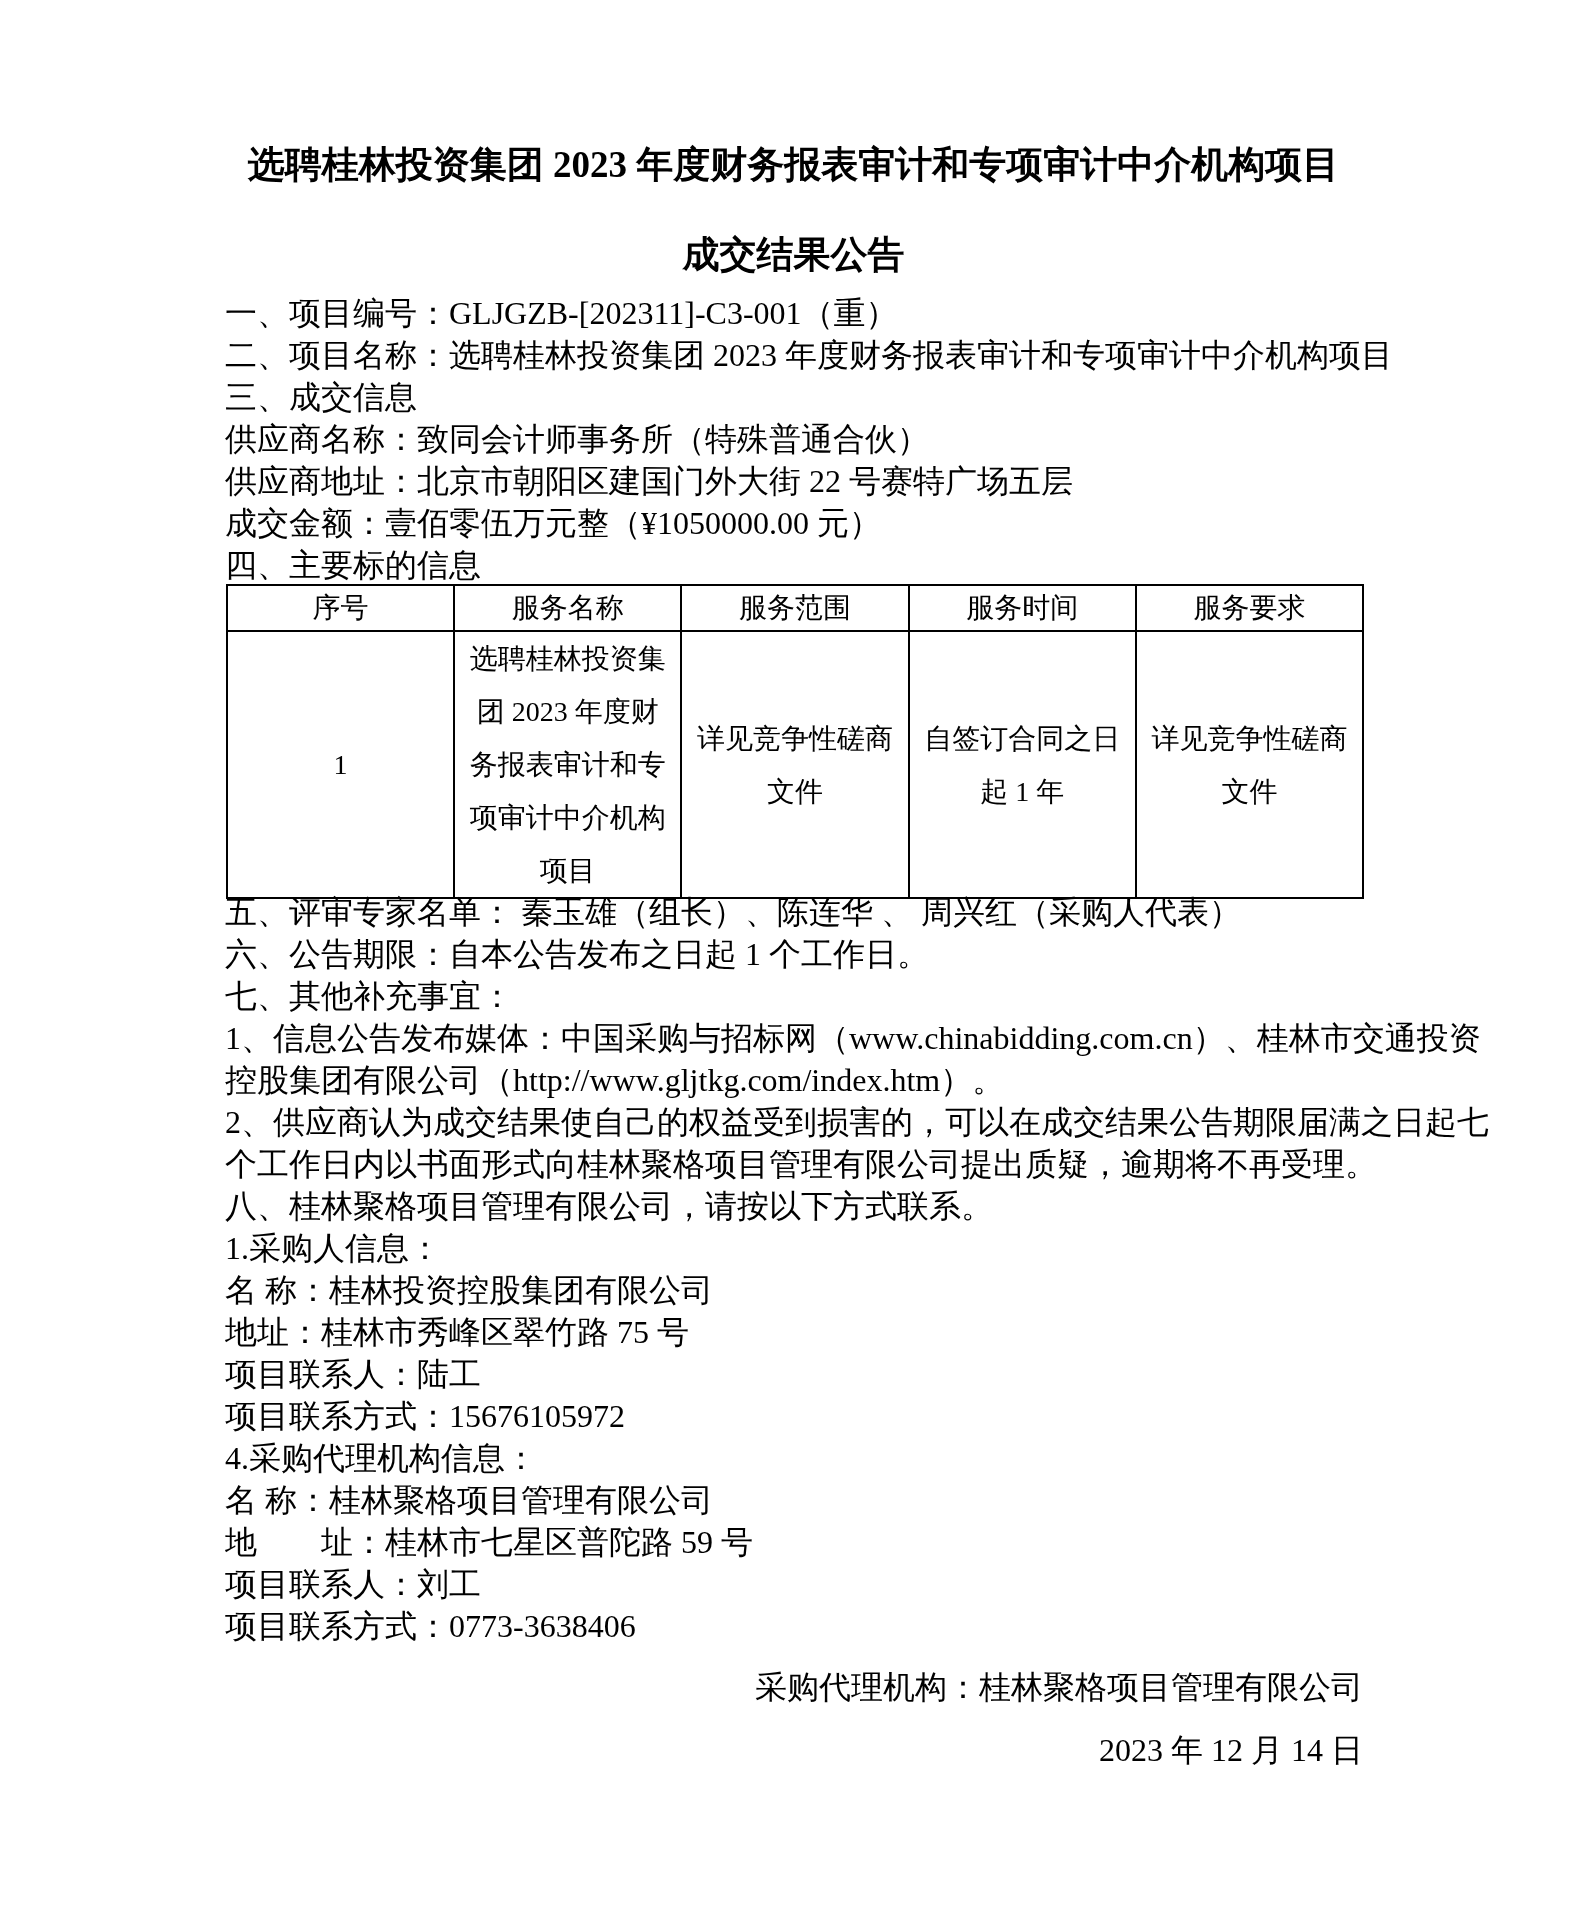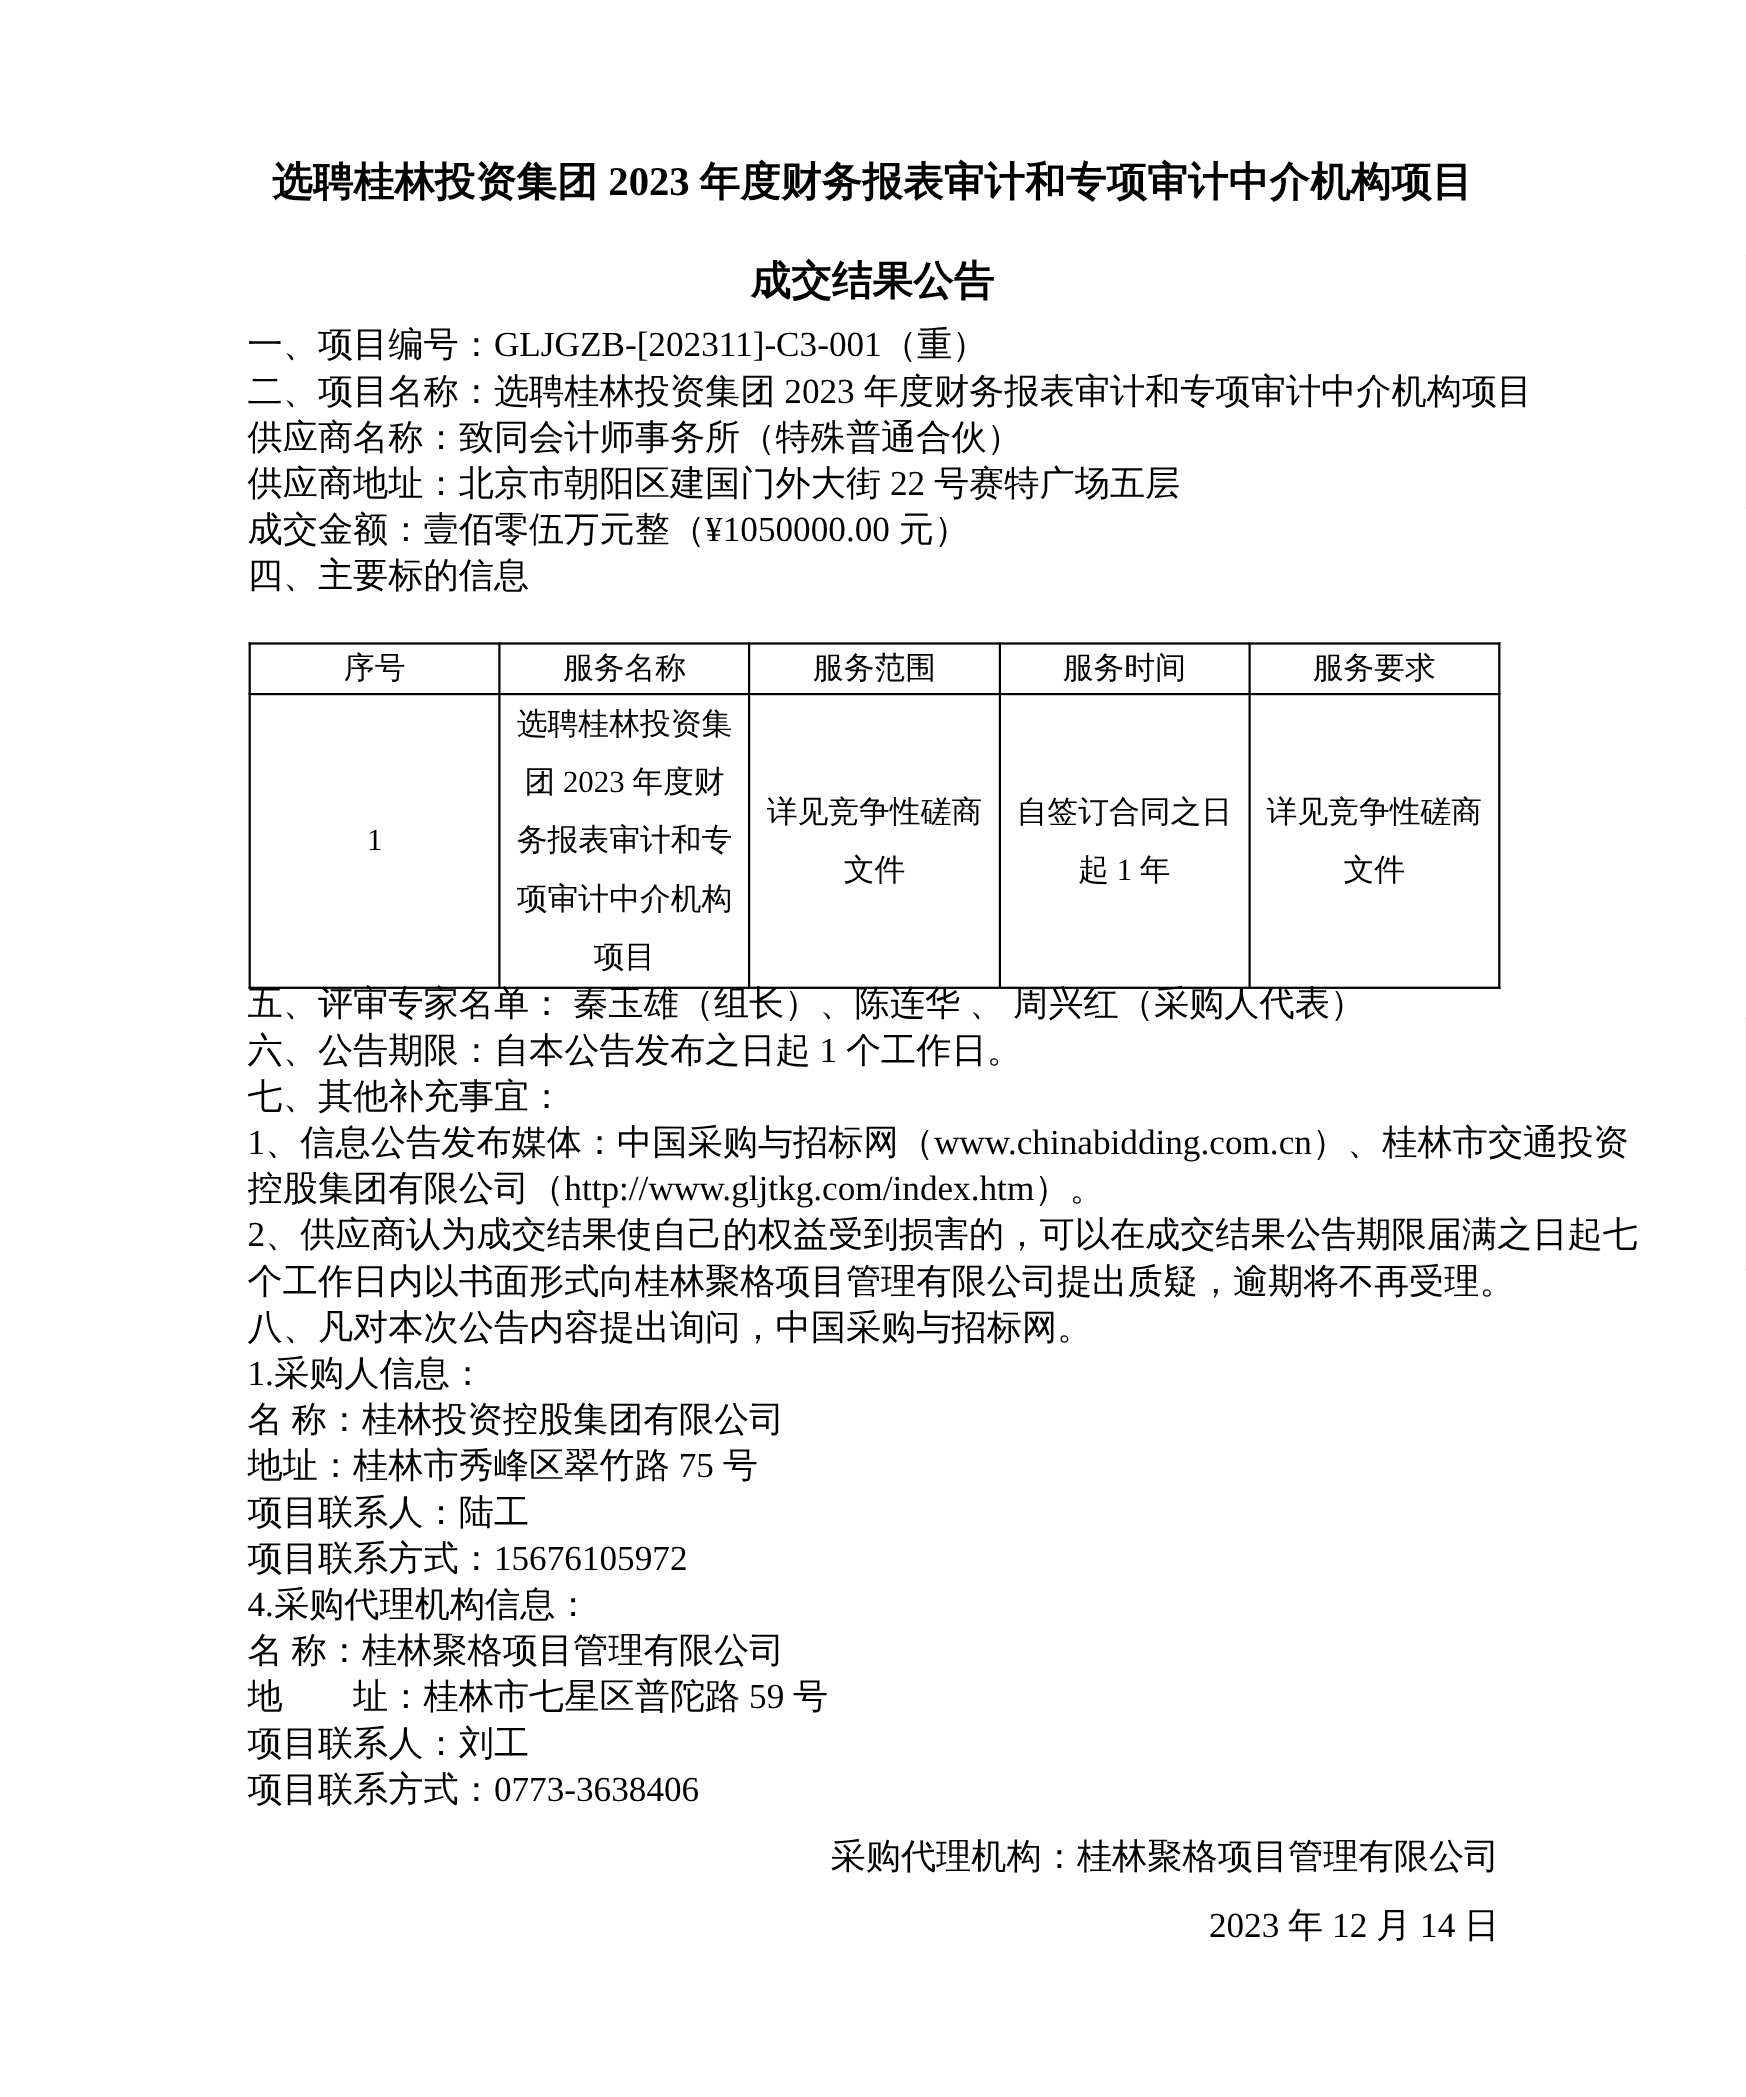--- a/index.html
+++ b/index.html
@@ -52,20 +52,21 @@
 <body>
 
 <div class="page">
 
   <div class="doc-title line1">选聘桂林投资集团 2023 年度财务报表审计和专项审计中介机构项目</div>
   <div class="doc-title line2">成交结果公告</div>
 
   <div class="text-block block-intro">
     <div class="line">一、项目编号：GLJGZB-[202311]-C3-001（重）</div>
     <div class="line">二、项目名称：选聘桂林投资集团 2023 年度财务报表审计和专项审计中介机构项目</div>
+    <div class="line">三、成交信息</div>
     <div class="line">供应商名称：致同会计师事务所（特殊普通合伙）</div>
     <div class="line">供应商地址：北京市朝阳区建国门外大街 22 号赛特广场五层</div>
     <div class="line">成交金额：壹佰零伍万元整（¥1050000.00 元）</div>
     <div class="line">四、主要标的信息</div>
   </div>
 
   <table class="subject-table">
     <colgroup>
       <col style="width:20%">
         <col style="width:20%">
@@ -94,21 +95,21 @@
   </table>
 
   <div class="text-block block-details">
     <div class="line">五、评审专家名单： 秦玉雄（组长）、陈连华 、 周兴红（采购人代表）</div>
     <div class="line">六、公告期限：自本公告发布之日起 1 个工作日。</div>
     <div class="line">七、其他补充事宜：</div>
     <div class="line">1、信息公告发布媒体：中国采购与招标网（www.chinabidding.com.cn）、桂林市交通投资</div>
     <div class="line">控股集团有限公司（http://www.gljtkg.com/index.htm）。</div>
     <div class="line">2、供应商认为成交结果使自己的权益受到损害的，可以在成交结果公告期限届满之日起七</div>
     <div class="line">个工作日内以书面形式向桂林聚格项目管理有限公司提出质疑，逾期将不再受理。</div>
-    <div class="line">八、凡对本次公告内容提出询问，中国采购与招标网。</div>
+    <div class="line">八、桂林聚格项目管理有限公司，请按以下方式联系。</div>
     <div class="line">1.采购人信息：</div>
     <div class="line">名 称：桂林投资控股集团有限公司</div>
     <div class="line">地址：桂林市秀峰区翠竹路 75 号</div>
     <div class="line">项目联系人：陆工</div>
     <div class="line">项目联系方式：15676105972</div>
     <div class="line">4.采购代理机构信息：</div>
     <div class="line">名 称：桂林聚格项目管理有限公司</div>
     <div class="line">地　　址：桂林市七星区普陀路 59 号</div>
     <div class="line">项目联系人：刘工</div>
     <div class="line">项目联系方式：0773-3638406</div>

